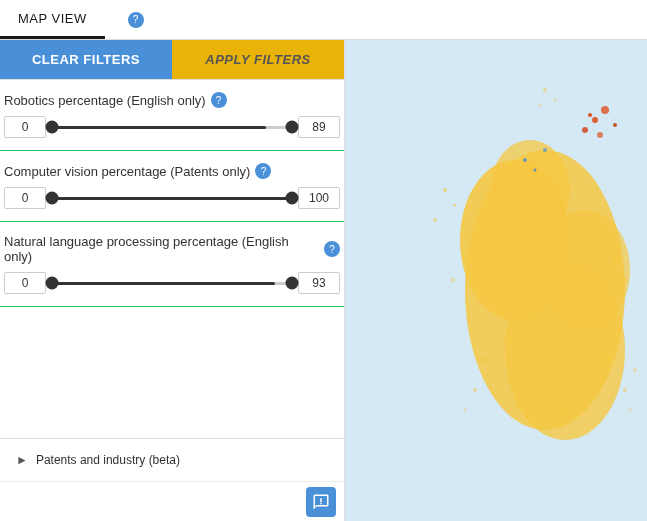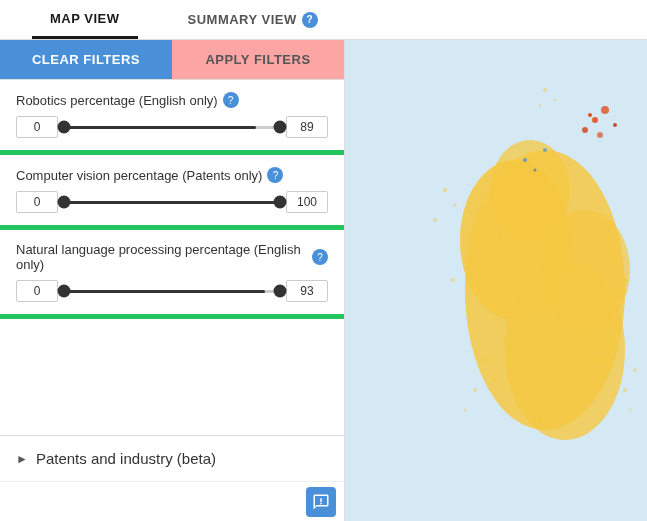--- a/index.html
+++ b/index.html
@@ -21,26 +21,25 @@
       border-bottom: 1px solid #ddd;
       height: 40px;
       align-items: center;
     }
     .tab {
       padding: 12px 18px;
       height: 100%;
       display: flex;
       align-items: center;
       font-size: 13px;
-      font-weight: 700;
+      font-weight: 400;
       color: #555;
       cursor: pointer;
       letter-spacing: 0.5px;
       text-transform: uppercase;
-      margin-left: 32px;
     }
     .tab.active {
       color: #1a1a1a;
       border-bottom: 3px solid #1a1a1a;
     }
     .tab .help-icon {
       display: inline-flex;
       align-items: center;
       justify-content: center;
       width: 16px;
@@ -84,28 +83,29 @@
       letter-spacing: 0.5px;
       cursor: pointer;
       border: none;
       text-transform: uppercase;
     }
     .filter-btn.clear {
       background: #4a90d9;
       color: #fff;
     }
     .filter-btn.apply {
-      background: #fca5a5;
+      background: #eab308;
       color: #555;
+      font-style: italic;
     }
 
     
     .filter-section {
-      padding: 12px 16px;
-      border-bottom: 5px solid #22c55e;
+      padding: 12px 4px;
+      border-bottom: 1px solid #22c55e;
     }
     .filter-label {
       font-size: 13px;
       color: #333;
       margin-bottom: 8px;
       display: flex;
       align-items: center;
       gap: 5px;
     }
     .info-icon {
@@ -189,21 +189,21 @@
       cursor: pointer;
       gap: 8px;
       border-top: 1px solid #ddd;
       margin-top: auto;
     }
     .chevron-icon {
       font-size: 12px;
       color: #555;
     }
     .patents-label {
-      font-size: 15px;
+      font-size: 12px;
       color: #333;
       font-weight: 400;
     }
     .notification-icon {
       width: 30px;
       height: 30px;
       background: #4a90d9;
       border-radius: 4px;
       display: flex;
       align-items: center;
@@ -229,21 +229,20 @@
     }
   </style>
 </head>
 <body>
 
 <div class="top-tabs">
   <div class="tab active">
     <span>MAP VIEW</span>
   </div>
   <div class="tab">
-    <span>SUMMARY VIEW</span>
     <span class="help-icon">?</span>
   </div>
 </div>
 
 <div class="main-area">
 
   <div class="left-panel">
 
     <div class="filter-buttons">
       <button class="filter-btn clear">CLEAR FILTERS</button>

